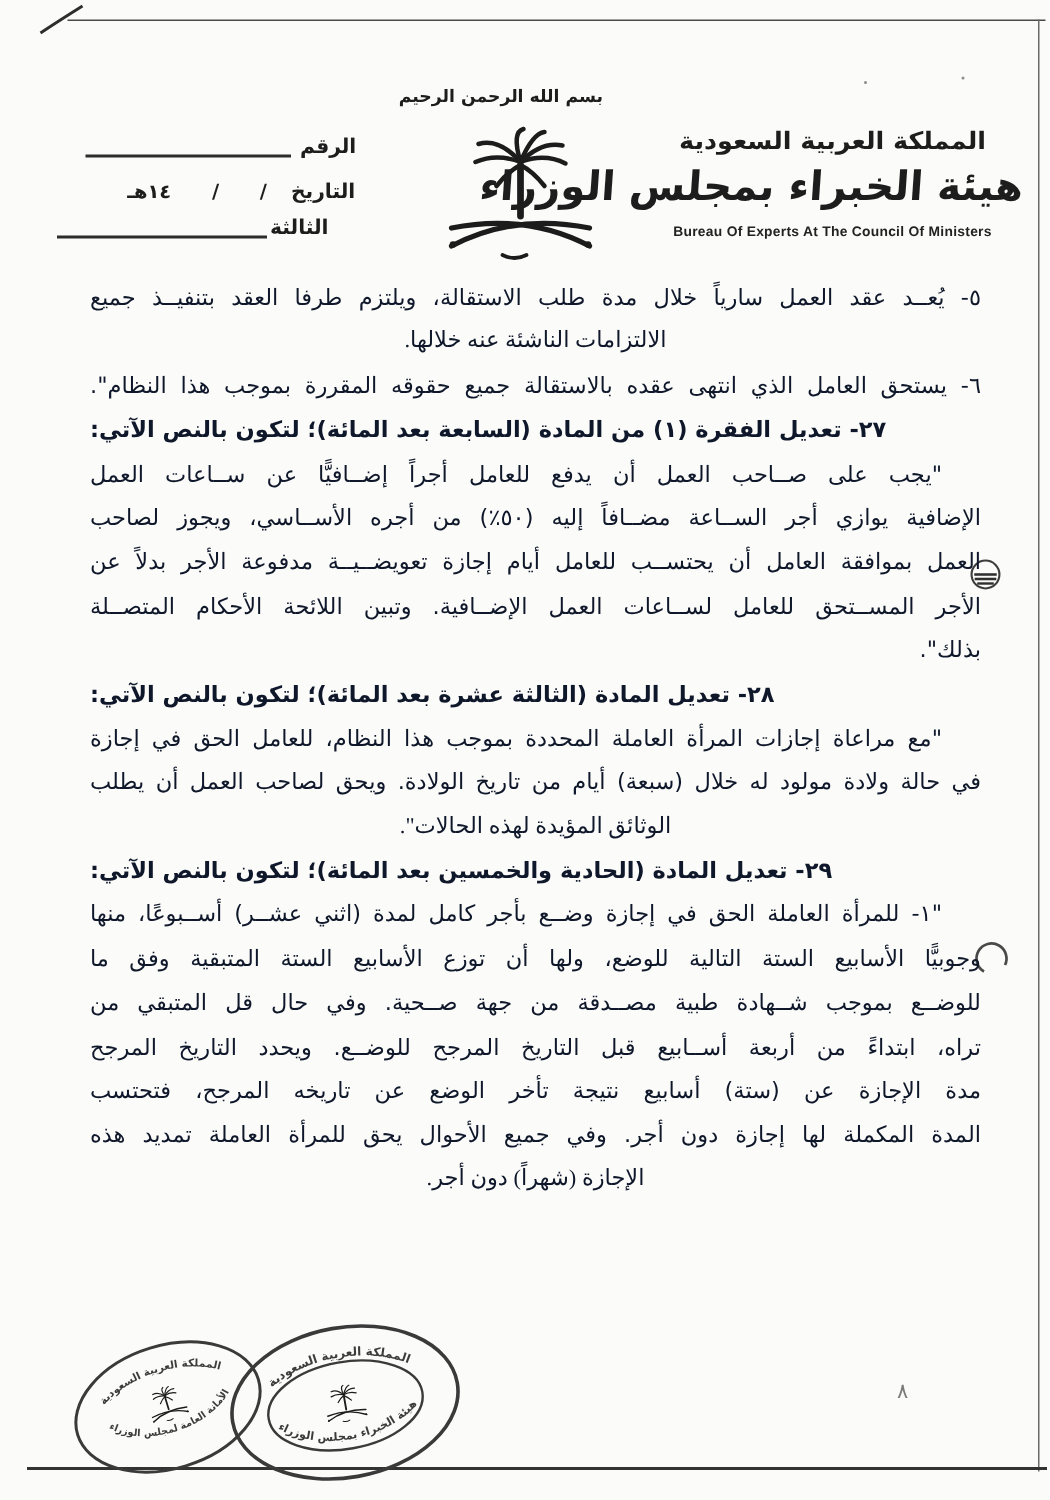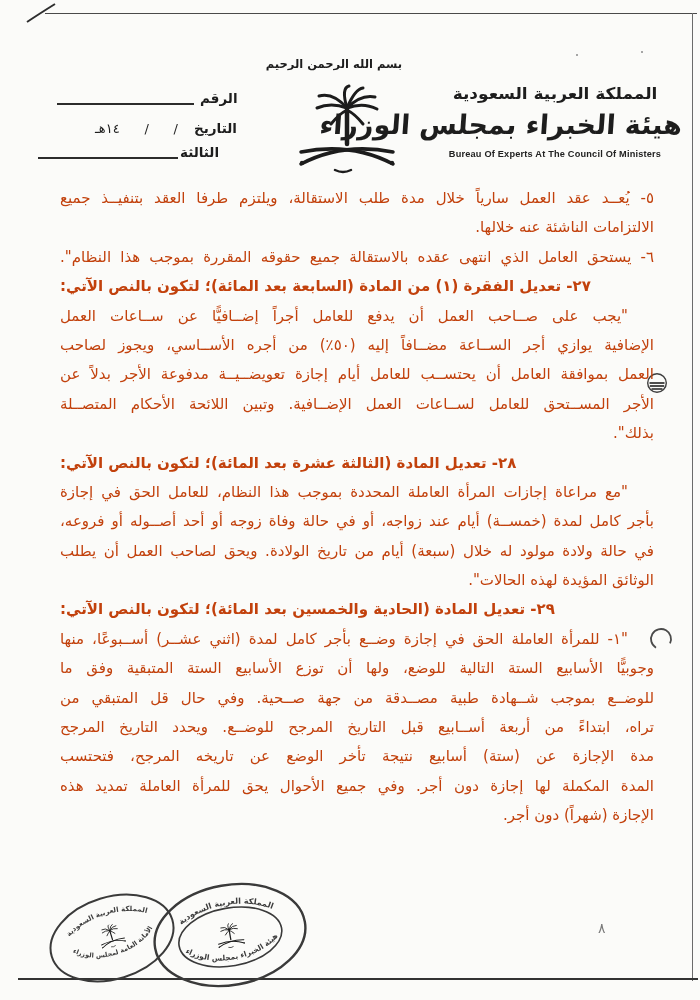--- a/index.html
+++ b/index.html
@@ -14,39 +14,39 @@
   .edge-right{left:692px;top:13px;width:1.3px;height:968px;background:#6b6b6b;}
   .edge-bottom{left:18px;top:978px;width:680px;height:2.4px;background:#333;}
   .corner-mark{position:absolute;left:22px;top:0;}
   .ring1{position:absolute;left:646px;top:372px;}
   .ring2{position:absolute;left:649px;top:627px;}
   .speck{position:absolute;width:2px;height:2px;border-radius:50%;background:#8a8a8a;}
   
   .fields{position:absolute;font-weight:bold;font-size:13.5px;}
   .f-label{position:absolute;white-space:nowrap;direction:rtl;}
   .f-rule{position:absolute;height:1.6px;background:#2c2c2c;}
-  .f-dateval{position:absolute;direction:rtl;white-space:pre;font-size:13px;font-weight:normal;}
+  .f-dateval{position:absolute;direction:rtl;white-space:pre;font-size:13px;font-weight:bold;}
   .agency{position:absolute;left:428px;top:84px;width:254px;text-align:center;direction:rtl;}
   .kingdom{font-size:16px;font-weight:bold;letter-spacing:.5px;transform:scaleX(1.06);}
   .agency-callig{font-size:27px;font-weight:bold;line-height:44px;height:46px;transform:skewX(-4deg);white-space:nowrap;}
   .agency-en{font-size:9.2px;font-weight:bold;color:#222;letter-spacing:.2px;font-family:"Liberation Sans","DejaVu Sans",sans-serif;}
   .bismillah{position:absolute;left:298px;top:57px;width:104px;
     font-size:11.5px;font-weight:bold;letter-spacing:-.5px;direction:rtl;white-space:nowrap;}
   .emblem{position:absolute;left:297px;top:84px;}
   
   .doc-body{
     position:absolute;left:60px;top:184px;width:594px;
-    direction:rtl;font-size:15px;line-height:29.4px;color:#c2410c;
+    direction:rtl;font-size:15px;line-height:29.4px;color:#0f172a;
   }
   .line{height:29.4px;max-height:29.4px;overflow:hidden;}
   .line.j,.line.jf{text-align:justify;text-align-last:justify;}
   .line.jf{padding-right:26px;}
   .line.h{font-weight:bold;text-align:left;}
   .line.r{text-align:right;}
-  .line.c{}
+  .line.c{text-align:center;font-family:Liberation Serif, serif;}
   
   .stamp{position:absolute;}
   .stamp svg text{font-family:"DejaVu Sans",sans-serif;fill:#3c3c3c;font-weight:bold;}
   .stamp-left{left:44px;top:893px;transform:rotate(-17deg);}
   .stamp-right{left:150px;top:882px;transform:rotate(-10deg);}
   .page-num{position:absolute;left:598px;top:920px;font-size:14px;color:#7a7a7a;}
   svg{display:block;}
 </style>
 </head>
 <body>
@@ -111,21 +111,20 @@
       <div class="line c">الالتزامات الناشئة عنه خلالها.</div>
       <div class="line j">٦- يستحق العامل الذي انتهى عقده بالاستقالة جميع حقوقه المقررة بموجب هذا النظام".</div>
       <div class="line h">٢٧- تعديل الفقرة (١) من المادة (السابعة بعد المائة)؛ لتكون بالنص الآتي:</div>
       <div class="line jf">"يجب على صــاحب العمل أن يدفع للعامل أجراً إضــافيًّا عن ســاعات العمل</div>
       <div class="line j">الإضافية يوازي أجر الســاعة مضــافاً إليه (٥٠٪) من أجره الأســاسي، ويجوز لصاحب</div>
       <div class="line j">العمل بموافقة العامل أن يحتســب للعامل أيام إجازة تعويضــيــة مدفوعة الأجر بدلاً عن</div>
       <div class="line j">الأجر المســتحق للعامل لســاعات العمل الإضــافية. وتبين اللائحة الأحكام المتصــلة</div>
       <div class="line r">بذلك".</div>
       <div class="line h">٢٨- تعديل المادة (الثالثة عشرة بعد المائة)؛ لتكون بالنص الآتي:</div>
       <div class="line jf">"مع مراعاة إجازات المرأة العاملة المحددة بموجب هذا النظام، للعامل الحق في إجازة</div>
-      <div class="line j">بأجر كامل لمدة (خمســة) أيام عند زواجه، أو في حالة وفاة زوجه أو أحد أصــوله أو فروعه،</div>
       <div class="line j">في حالة ولادة مولود له خلال (سبعة) أيام من تاريخ الولادة. ويحق لصاحب العمل أن يطلب</div>
       <div class="line c">الوثائق المؤيدة لهذه الحالات".</div>
       <div class="line h">٢٩- تعديل المادة (الحادية والخمسين بعد المائة)؛ لتكون بالنص الآتي:</div>
       <div class="line jf">"١- للمرأة العاملة الحق في إجازة وضــع بأجر كامل لمدة (اثني عشــر) أســبوعًا، منها</div>
       <div class="line j">وجوبيًّا الأسابيع الستة التالية للوضع، ولها أن توزع الأسابيع الستة المتبقية وفق ما</div>
       <div class="line j">للوضــع بموجب شــهادة طبية مصــدقة من جهة صــحية. وفي حال قل المتبقي من</div>
       <div class="line j">تراه، ابتداءً من أربعة أســابيع قبل التاريخ المرجح للوضــع. ويحدد التاريخ المرجح</div>
       <div class="line j">مدة الإجازة عن (ستة) أسابيع نتيجة تأخر الوضع عن تاريخه المرجح، فتحتسب</div>
       <div class="line j">المدة المكملة لها إجازة دون أجر. وفي جميع الأحوال يحق للمرأة العاملة تمديد هذه</div>
       <div class="line c">الإجازة (شهراً) دون أجر.</div>

